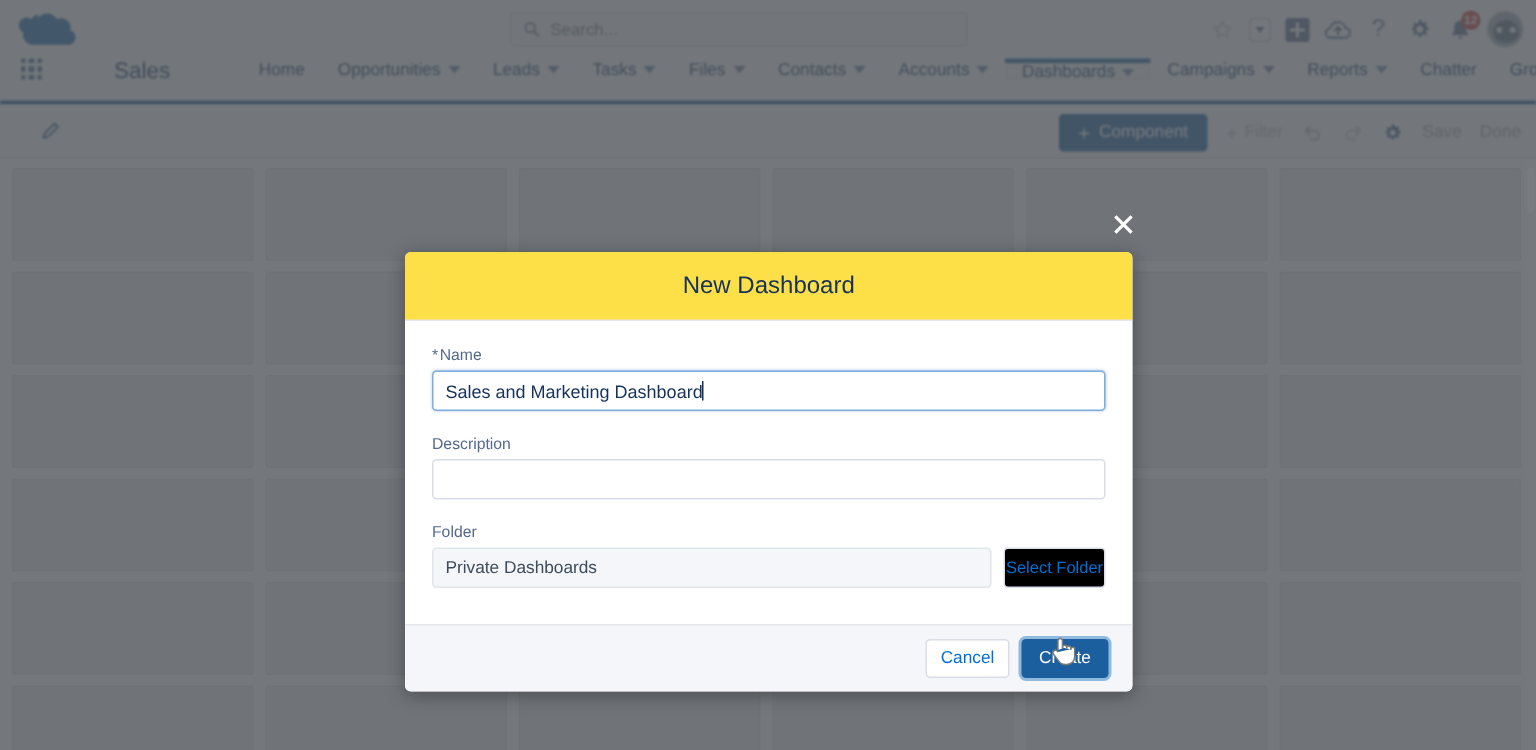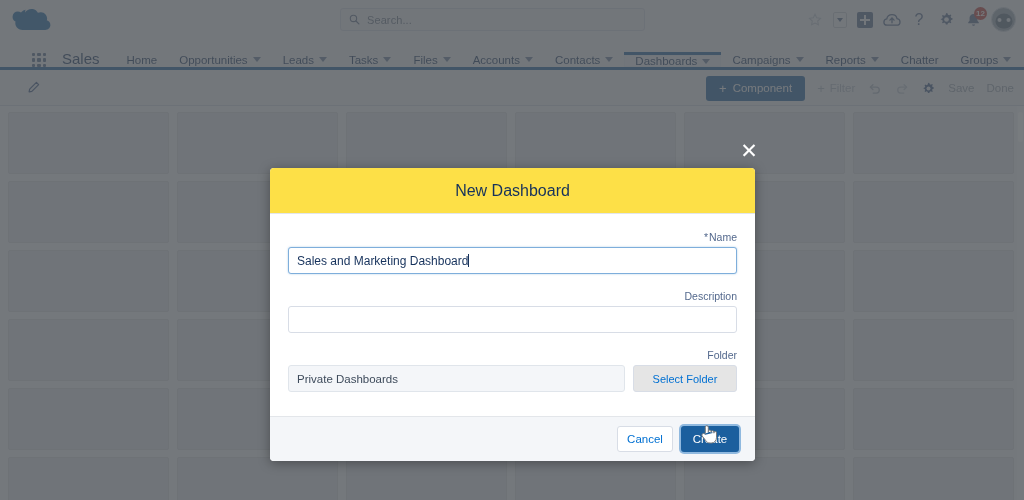--- a/index.html
+++ b/index.html
@@ -141,23 +141,24 @@
     display:flex; justify-content: space-between;
   }
   .avatar .eyes i { width:4px; height:4px; background:#e9edf2; border-radius:50%; display:block; }
 
   
   .nav-bar {
     height: 31px;
     background: #f4f6f9;
     border-bottom: 3px solid #1b5f9e;
     display: flex;
-    align-items: flex-end;
-    padding-left: 26px;
-    position: relative;
+    align-items: flex-start;
+    padding-left: 8px;
+    position: relative;
+    gap: 32px;
   }
   .waffle {
     width: 26px;
     display: flex; align-items: center; justify-content: center;
     flex: none;
   }
   .waffle-grid {
     width: 14px; height: 14px;
     display: grid;
     grid-template-columns: repeat(3, 1fr);
@@ -349,21 +350,20 @@
     padding: 17px 18px 20px 18px;
     background: #fff;
   }
   .field { margin-bottom: 16px; }
   .field:last-child { margin-bottom: 4px; }
   .field-label {
     font-size: 10.5px;
     color: #54698d;
     margin-bottom: 4px;
     display: block;
-    text-align: right;
   }
   .req-star { color: #54698d; margin-right: 1px; }
   .input {
     width: 100%;
     height: 27px;
     border: 1px solid #d8dde6;
     border-radius: 3px;
     font-size: 12px;
     color: #16325c;
     padding: 0 8px;
@@ -404,25 +404,25 @@
     background: #f4f6f9;
     border: 1px solid #e0e5eb;
     border-radius: 3px;
     font-size: 11.5px;
     color: #3e4b5b;
     padding: 0 8px;
     white-space: nowrap;
     overflow: hidden;
   }
   .btn-select-folder {
-    width: 104px;
+    width: 68px;
     height: 27px;
     border: 1px solid #d8dde6;
     border-radius: 3px;
-    background: #e5e5e5;
+    background: #000000;
     color: #0070d2;
     font-size: 11px;
     display: flex;
     align-items: center;
     justify-content: center;
     cursor: pointer;
     white-space: nowrap;
   }
   .modal-footer {
     background: #f4f6f9;
@@ -566,25 +566,25 @@
         </div>
         <div class="nav-item">
           <span>Tasks</span>
           <span class="nav-caret"></span>
         </div>
         <div class="nav-item">
           <span>Files</span>
           <span class="nav-caret"></span>
         </div>
         <div class="nav-item">
+          <span>Contacts</span>
+          <span class="nav-caret"></span>
+        </div>
+        <div class="nav-item">
           <span>Accounts</span>
-          <span class="nav-caret"></span>
-        </div>
-        <div class="nav-item">
-          <span>Contacts</span>
           <span class="nav-caret"></span>
         </div>
         <div class="nav-item active">
           <span>Dashboards</span>
           <span class="nav-caret"></span>
         </div>
         <div class="nav-item">
           <span>Campaigns</span>
           <span class="nav-caret"></span>
         </div>

